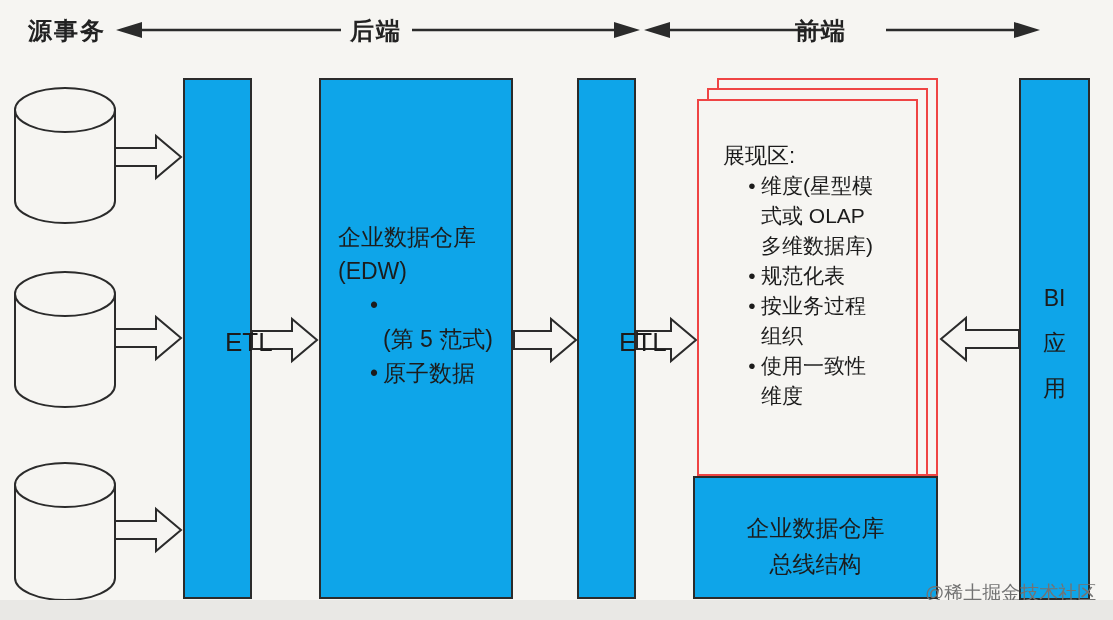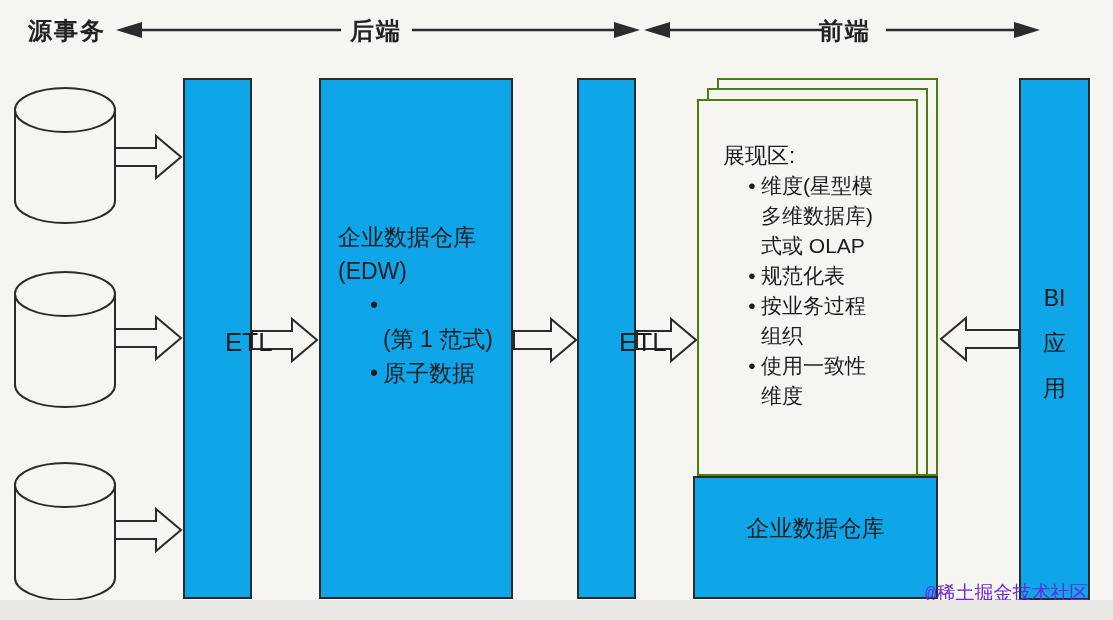--- a/index.html
+++ b/index.html
@@ -19,21 +19,21 @@
   .thinline{stroke:#2b2b2b;stroke-width:2.6;fill:none;}
   .tri{fill:#2b2b2b;stroke:none;}
 
   .top-label{
     position:absolute;top:15px;
     font-size:24px;font-weight:bold;color:#222;
     letter-spacing:2px;white-space:nowrap;
   }
   .lbl-source{left:28px;}
   .lbl-backend{left:350px;}
-  .lbl-frontend{left:819px;}
+  .lbl-frontend{left:795px;}
 
   .box{
     position:absolute;
     border:2px solid #2b2b2b;
     background:#0ea5e9;
     box-sizing:border-box;
   }
   .etl1{left:183px;top:78px;width:69px;height:521px;}
   .etl2{left:577px;top:78px;width:59px;height:521px;}
   .etl-label{
@@ -45,21 +45,21 @@
   .edw-text{
     position:absolute;left:17px;top:140px;
     font-size:23px;line-height:34px;color:#1c1c1c;white-space:nowrap;
   }
   .b-row{display:flex;}
   .b-dot{width:18px;text-align:center;margin-left:27px;flex:0 0 auto;}
   .b-cont{margin-left:45px;}
 
   .page{
     position:absolute;
-    border:2px solid #4d7c0f;
+    border:2px solid #ef4444;
     background:#f6f5f2;
     box-sizing:border-box;
   }
   .page-back{left:717px;top:78px;width:221px;height:398px;}
   .page-mid{left:707px;top:88px;width:221px;height:388px;}
   .page-front{left:697px;top:99px;width:221px;height:377px;}
   .pres-title{
     position:absolute;left:24px;top:40px;
     font-size:22px;color:#1c1c1c;white-space:nowrap;
   }
@@ -77,21 +77,21 @@
   }
 
   .bi{left:1019px;top:78px;width:71px;height:522px;}
   .bi-text{
     position:absolute;left:0;right:0;top:196px;
     text-align:center;font-size:23px;line-height:45px;color:#1c1c1c;
   }
 
   .watermark{
     position:absolute;left:925px;top:580px;
-    font-size:19px;color:#6d28d9;white-space:nowrap;font-family:Liberation Mono, monospace;
+    font-size:19px;color:#737373;white-space:nowrap;
   }
 </style>
 </head>
 <body>
 
 <div class="canvas">
 
   <svg class="shapes" width="1113" height="620" viewBox="0 0 1113 620">
 
     <g>
@@ -140,63 +140,64 @@
     <div class="etl-label">ETL</div>
   </div>
 
   <div class="box edw">
     <div class="edw-text">
       <div>企业数据仓库</div>
       <div>(EDW)</div>
       <div class="b-row">
         <span class="b-dot">•</span>
       </div>
-      <div class="b-cont">(第 1 范式)</div>
+      <div class="b-cont">(第 5 范式)</div>
       <div class="b-row">
         <span class="b-dot">•</span>
         <span>原子数据</span>
       </div>
     </div>
   </div>
 
   <div class="box etl2">
     <div class="etl-label">ETL</div>
   </div>
 
   <div class="page page-back"></div>
   <div class="page page-mid"></div>
   <div class="page page-front">
     <div class="pres-title">展现区:</div>
     <div class="pres-list">
       <div class="b-row">
         <span class="p-dot">•</span>
         <span>维度(星型模</span>
       </div>
+      <div class="p-cont">式或 OLAP</div>
       <div class="p-cont">多维数据库)</div>
-      <div class="p-cont">式或 OLAP</div>
       <div class="b-row">
         <span class="p-dot">•</span>
         <span>规范化表</span>
       </div>
       <div class="b-row">
         <span class="p-dot">•</span>
         <span>按业务过程</span>
       </div>
       <div class="p-cont">组织</div>
       <div class="b-row">
         <span class="p-dot">•</span>
         <span>使用一致性</span>
       </div>
       <div class="p-cont">维度</div>
     </div>
   </div>
 
   <div class="box bus">
     <div class="bus-text">
       <div>企业数据仓库</div>
+      <div>总线结构</div>
     </div>
   </div>
 
   <div class="box bi">
     <div class="bi-text">
       <div>BI</div>
       <div>应</div>
       <div>用</div>
     </div>
   </div>

